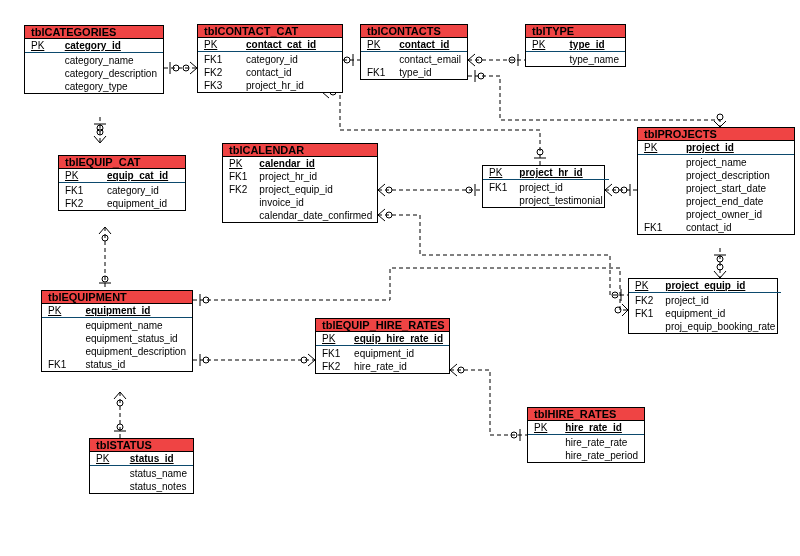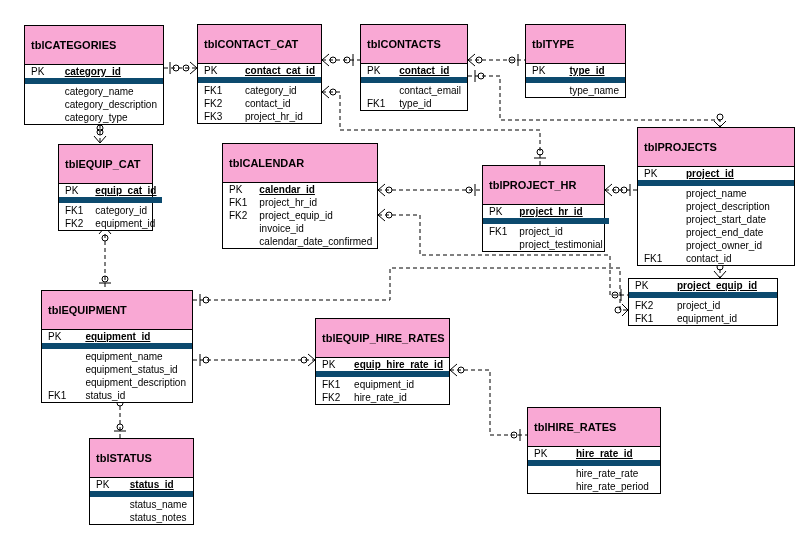--- a/index.html
+++ b/index.html
@@ -13,43 +13,44 @@
     background: #fff;
     color: #000;
   }
   .entity {
     position: absolute;
     border: 1px solid #000;
     background: #fff;
     box-sizing: border-box;
   }
   .entity .title {
-    background: #f9a8d4;
+    background: #ef4444;
     font-weight: bold;
-    padding: 13px 6px;
+    padding: 0 6px;
     border-bottom: 1px solid #000;
   }
   .entity table {
     border-collapse: collapse;
     width: 100%;
   }
   .entity td {
     padding: 1px 6px;
     vertical-align: top;
     font-size: 10px;
   }
   .entity td.keycol {
     width: 30px;
+    text-decoration: underline;
   }
   .entity .pk {
     font-weight: bold;
     text-decoration: underline;
   }
   .entity .section-sep td {
-    border-top: 6px solid #0c4a6e;
+    border-top: 1px solid #0c4a6e;
     padding-top: 2px;
   }
   svg.connectors {
     position: absolute;
     left: 0; top: 0;
     width: 800px; height: 556px;
     pointer-events: none;
   }
   svg.connectors line, svg.connectors polyline {
     stroke: #000;
@@ -177,21 +178,21 @@
           <td>category_description</td>
         </tr>
     <tr>
           <td></td>
           <td>category_type</td>
         </tr>
   </tbody>
     </table>
 </div>
 
-<div class="entity" style="left:197px;top:24px;width:125px">
+<div class="entity" style="left:197px;top:24px;width:146px">
   <div class="title">tblCONTACT_CAT</div>
   <table>
     <tbody>
         <tr>
           <td class="keycol">PK</td>
           <td class="pk">contact_cat_id</td>
         </tr>
     <tr class="section-sep">
           <td>FK1</td>
           <td>category_id</td>
@@ -237,21 +238,21 @@
           <td class="pk">type_id</td>
         </tr>
     <tr class="section-sep">
           <td></td>
           <td>type_name</td>
         </tr>
   </tbody>
     </table>
 </div>
 
-<div class="entity" style="left:58px;top:144px;width:95px">
+<div class="entity" style="left:58px;top:155px;width:128px">
   <div class="title">tblEQUIP_CAT</div>
   <table>
     <tbody>
         <tr>
           <td class="keycol">PK</td>
           <td class="pk">equip_cat_id</td>
         </tr>
     <tr class="section-sep">
           <td>FK1</td>
           <td>category_id</td>
@@ -286,21 +287,20 @@
         </tr>
     <tr>
           <td></td>
           <td>calendar_date_confirmed</td>
         </tr>
   </tbody>
     </table>
 </div>
 
 <div class="entity" style="left:482px;top:165px;width:123px">
-  <div class="title">tblPROJECT_HR</div>
   <table>
     <tbody>
         <tr>
           <td class="keycol">PK</td>
           <td class="pk">project_hr_id</td>
         </tr>
     <tr class="section-sep">
           <td>FK1</td>
           <td>project_id</td>
         </tr>
@@ -404,20 +404,24 @@
           <td class="pk">project_equip_id</td>
         </tr>
     <tr class="section-sep">
           <td>FK2</td>
           <td>project_id</td>
         </tr>
     <tr>
           <td>FK1</td>
           <td>equipment_id</td>
         </tr>
+    <tr>
+          <td></td>
+          <td>proj_equip_booking_rate</td>
+        </tr>
   </tbody>
     </table>
 </div>
 
 <div class="entity" style="left:89px;top:438px;width:105px">
   <div class="title">tblSTATUS</div>
   <table>
     <tbody>
         <tr>
           <td class="keycol">PK</td>
@@ -428,21 +432,21 @@
           <td>status_name</td>
         </tr>
     <tr>
           <td></td>
           <td>status_notes</td>
         </tr>
   </tbody>
     </table>
 </div>
 
-<div class="entity" style="left:527px;top:407px;width:134px">
+<div class="entity" style="left:527px;top:407px;width:118px">
   <div class="title">tblHIRE_RATES</div>
   <table>
     <tbody>
         <tr>
           <td class="keycol">PK</td>
           <td class="pk">hire_rate_id</td>
         </tr>
     <tr class="section-sep">
           <td></td>
           <td>hire_rate_rate</td>

